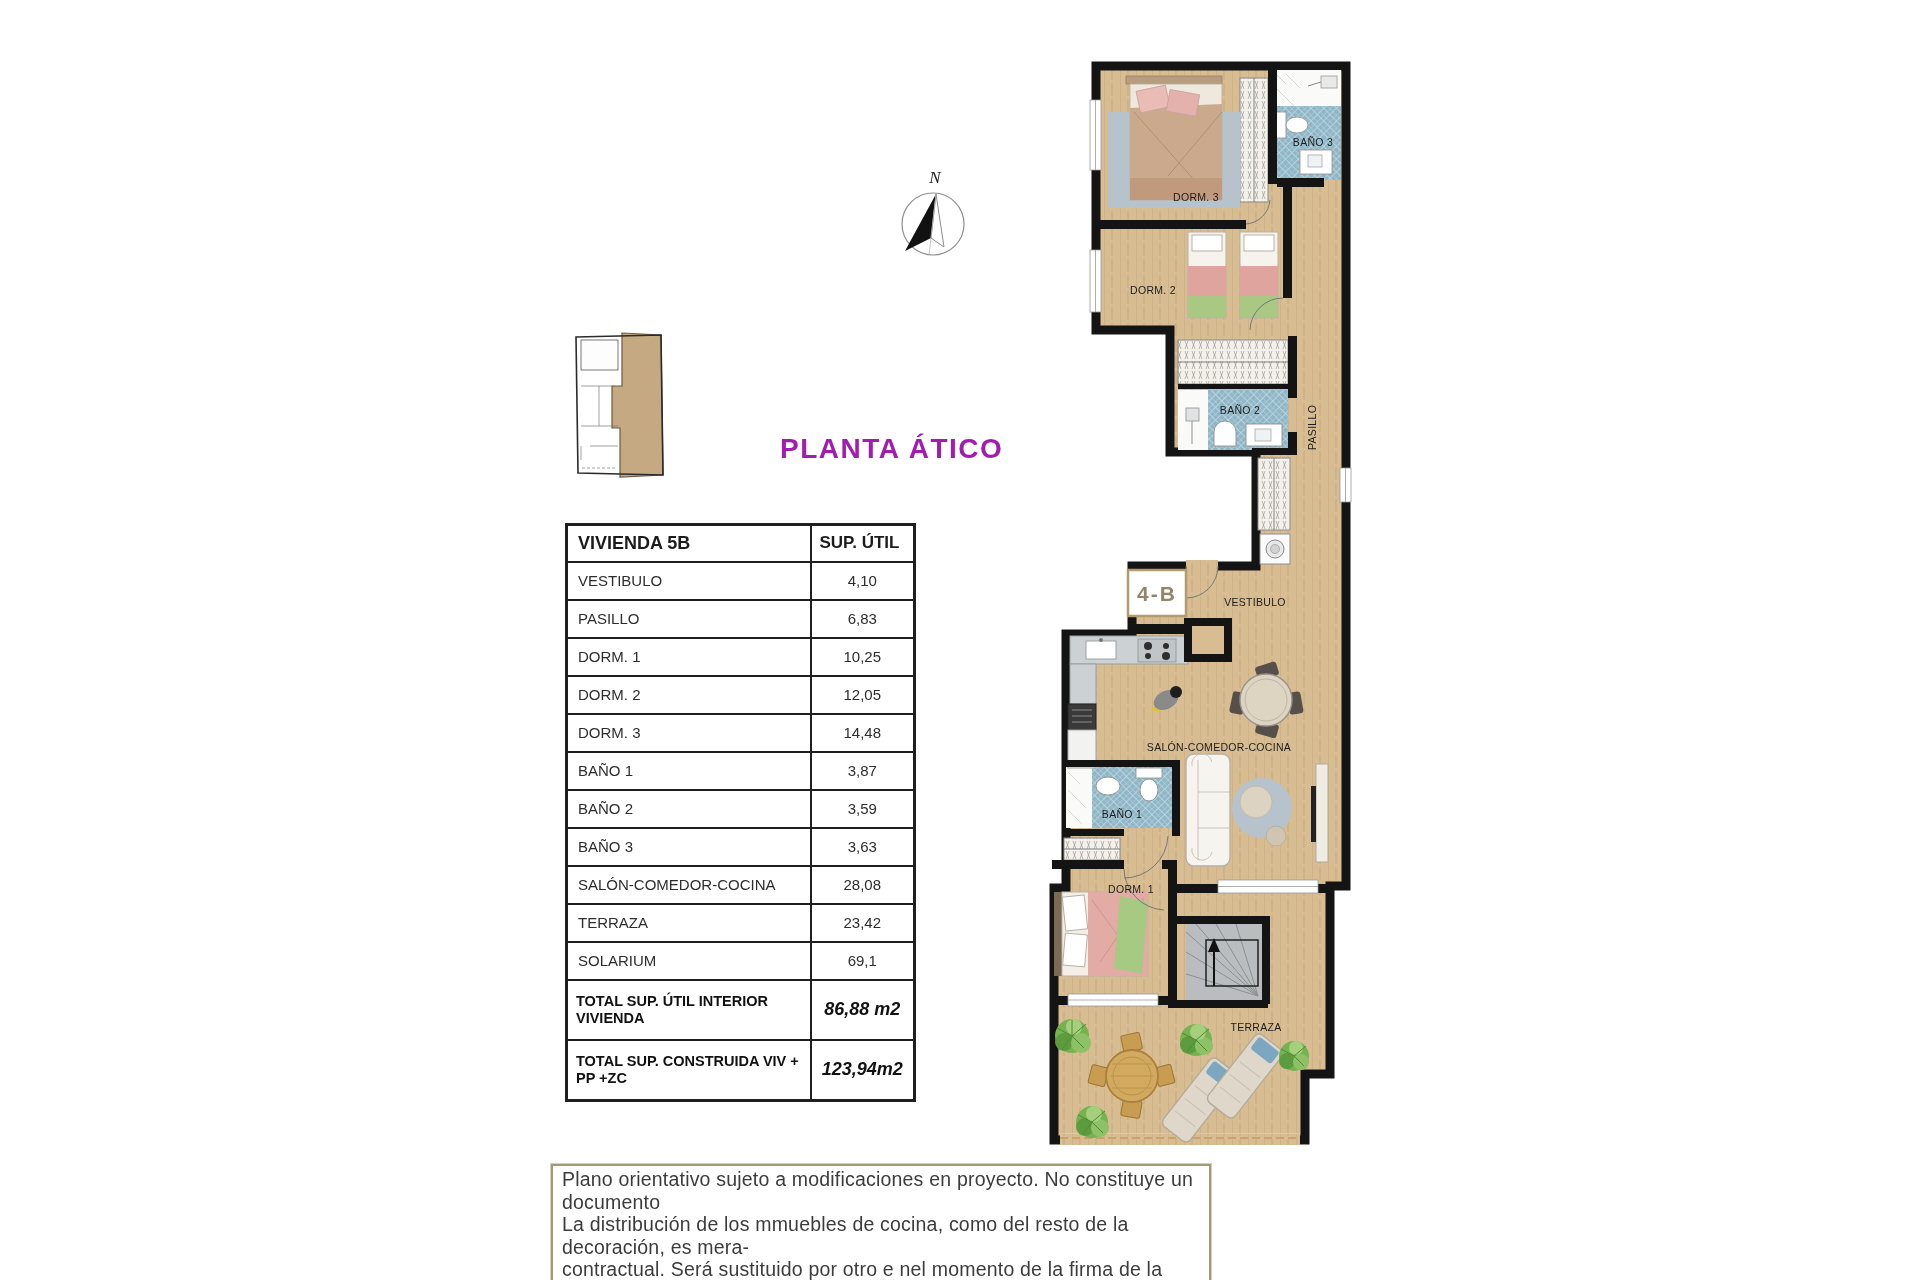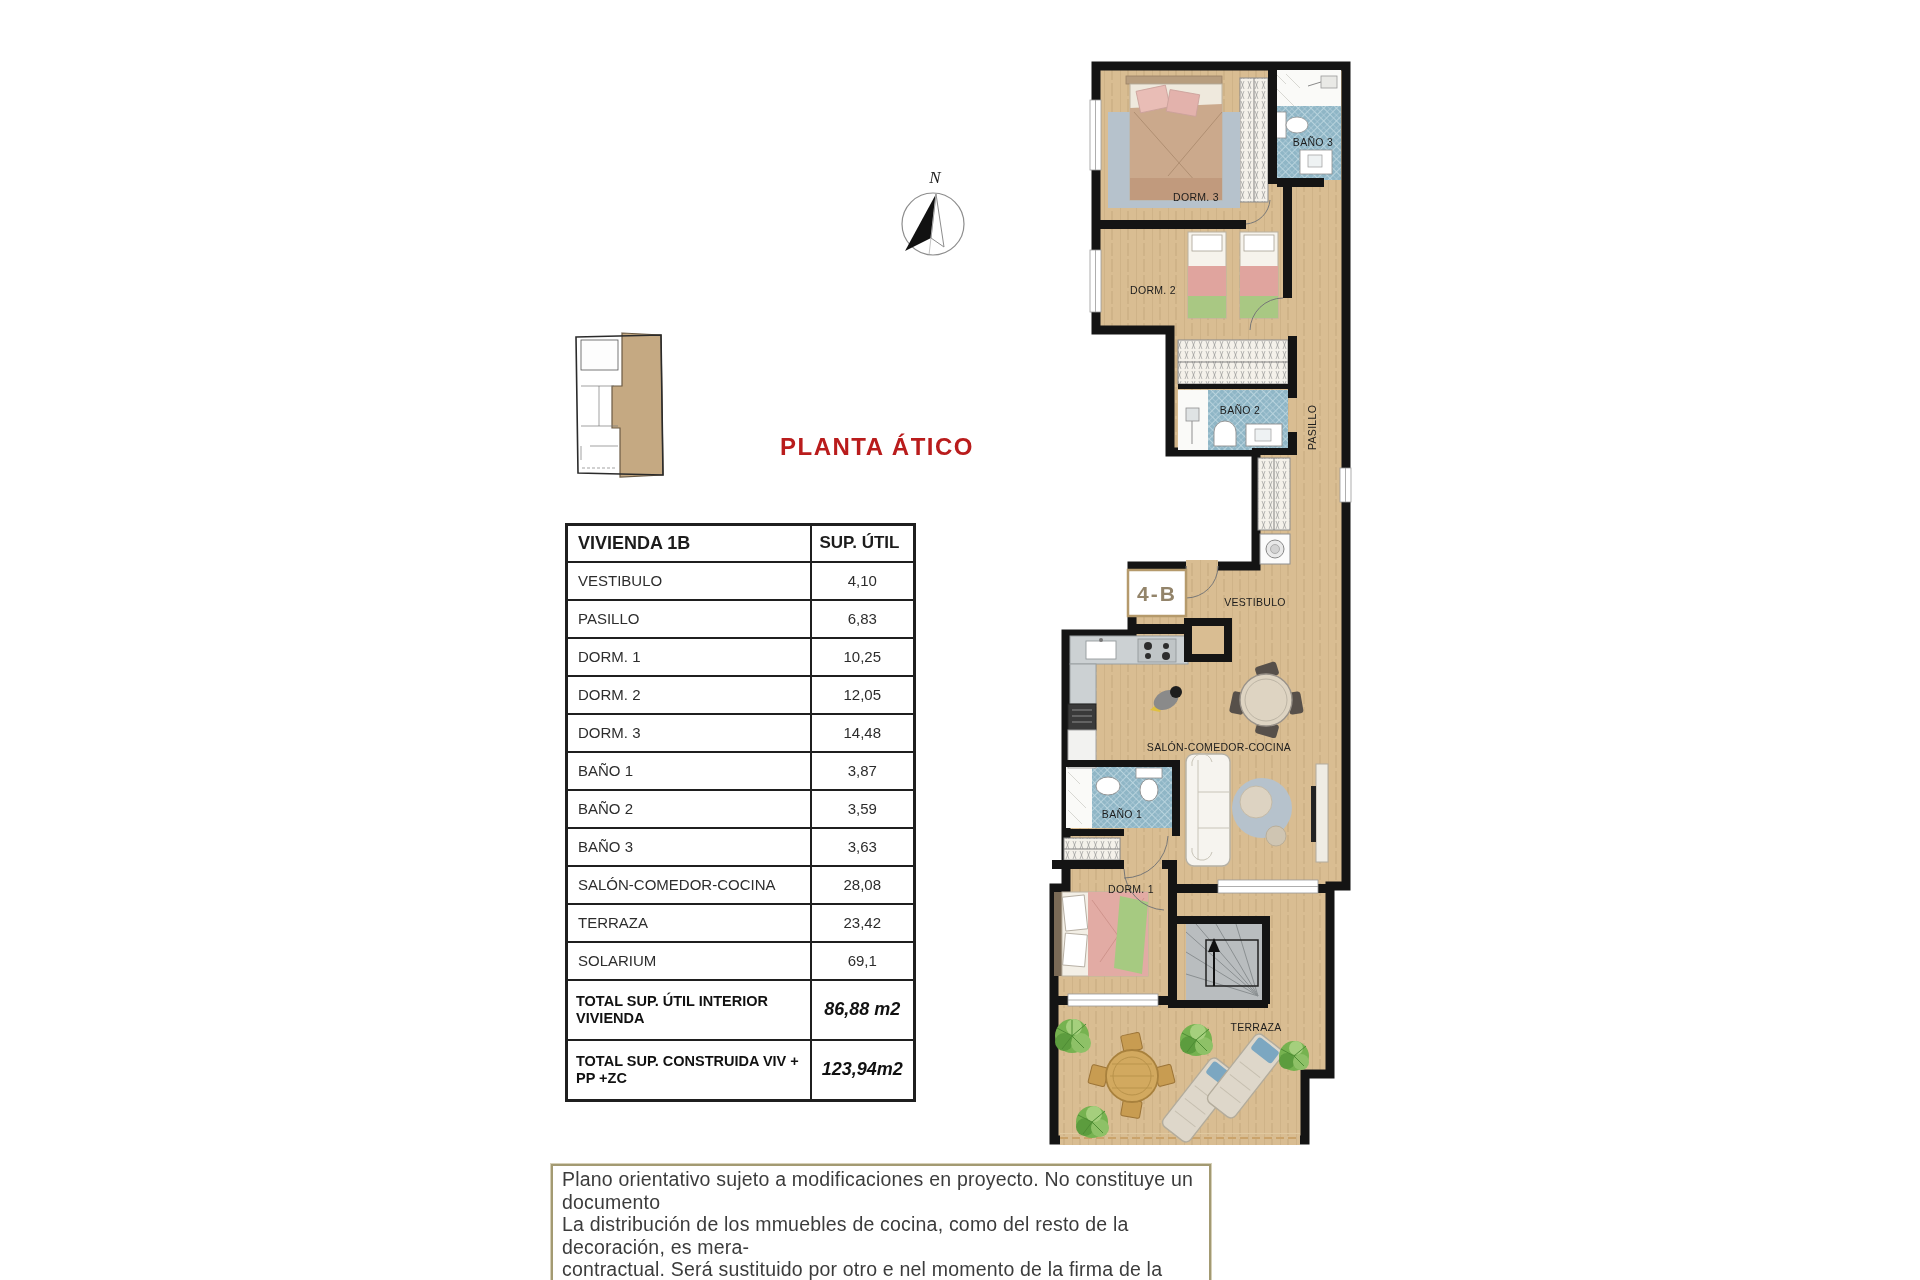--- a/index.html
+++ b/index.html
@@ -1,21 +1,21 @@
 <!DOCTYPE html>
 <html><head>
 <meta charset="utf-8">
 <style>
   * { margin:0; padding:0; box-sizing:border-box; }
   html,body { background:#ffffff; }
   body { width:1920px; height:1280px; position:relative; font-family:"Liberation Sans", sans-serif; color:#1c1c1c; }
   .abs { position:absolute; }
 
   
-  .plan-title { font-size:24px; font-weight:bold; letter-spacing:1.5px; color:#b91c1c; }
+  .plan-title { font-size:28px; font-weight:bold; letter-spacing:1.5px; color:#a21caf; }
 
   
   table.areas { border-collapse:collapse; table-layout:fixed; width:348px; background:#fff; }
   table.areas td, table.areas th { border:2px solid #1f1f1f; vertical-align:middle; }
   table.areas { border:3px solid #1f1f1f; }
   th.room-h { width:244px; text-align:left; padding:6px 10px; font-size:18px; font-weight:bold; height:37px; }
   th.sup-h  { width:104px; text-align:left; padding:6px 8px; font-size:17px; font-weight:bold; }
   td.room   { text-align:left; padding:4px 10px; font-size:15px; height:38px; color:#2d2d2d; }
   td.val    { text-align:center; font-size:15px; color:#2d2d2d; }
   tr.total td.room { font-weight:bold; font-size:14.5px; line-height:1.18; height:43px; padding:12px 8px; color:#111; }
@@ -47,21 +47,21 @@
   <text x="47" y="25" text-anchor="middle" class="compass-n">N</text>
   <circle cx="45" cy="66" r="31" fill="none" stroke="#8d8d8d" stroke-width="1.2"></circle>
   <polygon points="48,36 17,93 43,80" fill="#111"></polygon>
   <polygon points="48,36 43,80 56,89" fill="#ffffff" stroke="#8d8d8d" stroke-width="1"></polygon>
   <line x1="48" y1="36" x2="41" y2="97" stroke="#aaa" stroke-width="0.7"></line>
 </svg>
 
 <table class="areas abs" style="left:565px; top:523px;">
   <tbody>
       <tr>
-    <th class="room-h">VIVIENDA 1B</th>
+    <th class="room-h">VIVIENDA 5B</th>
     <th class="sup-h">SUP. ÚTIL</th>
   </tr>
   <tr>
         <td class="room">VESTIBULO</td>
         <td class="val">4,10</td>
       </tr>
   <tr>
         <td class="room">PASILLO</td>
         <td class="val">6,83</td>
       </tr>

